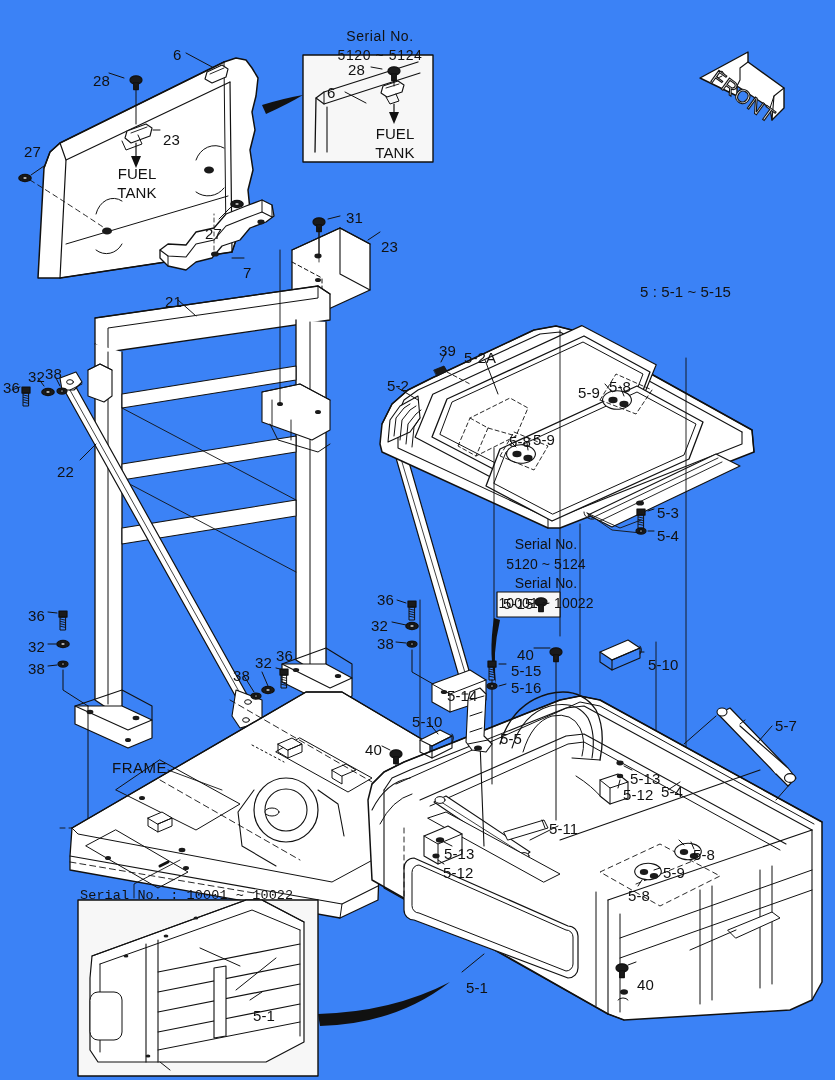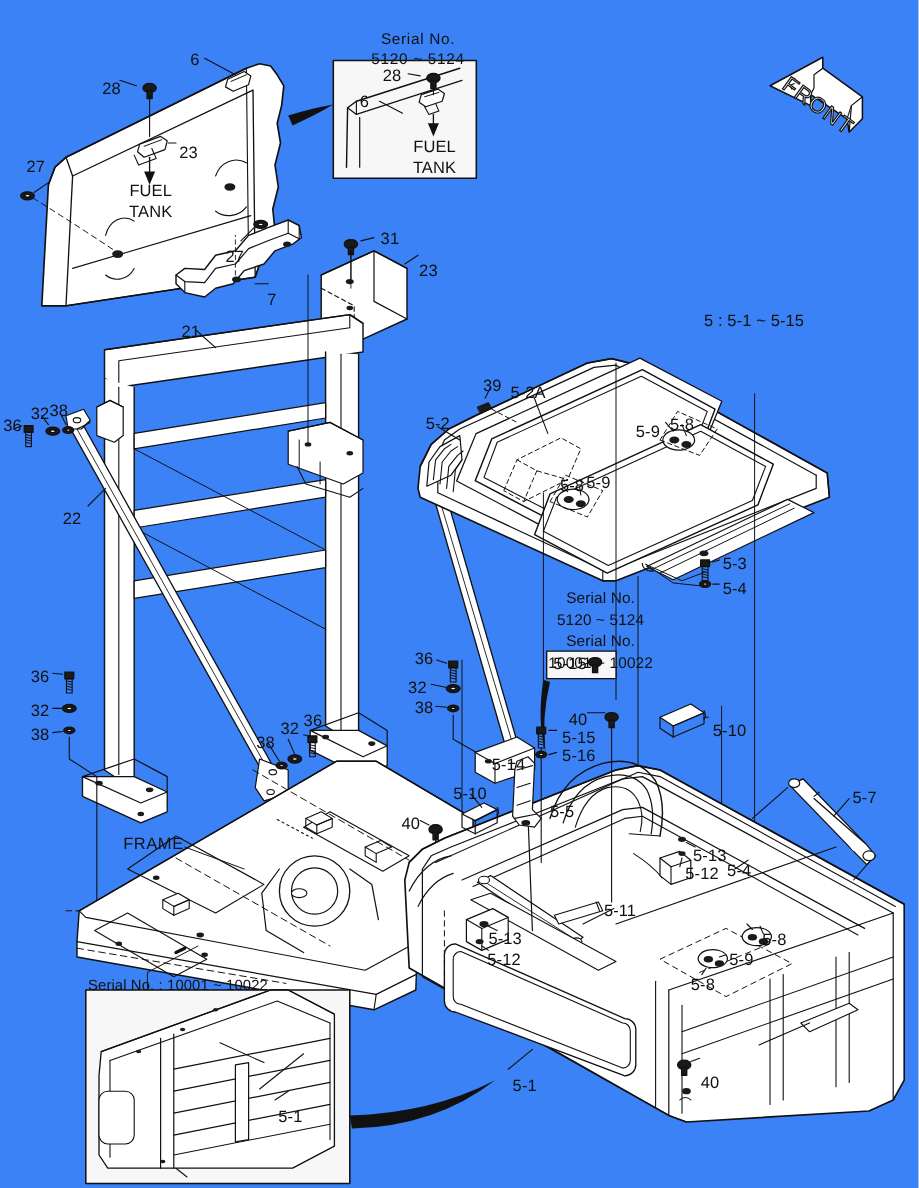--- a/index.html
+++ b/index.html
@@ -632,21 +632,21 @@
 </div>
 
 <div class="lbl n ctr" style="left:104px;top:165px;width:66px;line-height:1.25;">
   <span style="font-size:15px">FUEL</span><br>
   <span style="font-size:15px">TANK</span>
 </div>
 
 <div class="lbl n" style="left:640px;top:284px;">5 : 5-1 ~ 5-15</div>
 <div class="lbl n" style="left:112px;top:760px;letter-spacing:.5px;">FRAME</div>
 
-<div class="lbl n13" style="left:80px;top:888px;">Serial No. : 10001 ~ 10022</div>
+<div class="lbl n13" style="left:80px;top:888px;font-family:Liberation Mono, monospace;">Serial No. : 10001 ~ 10022</div>
 
 <div class="lbl n ctr" style="left:486px;top:534px;width:120px;line-height:1.3;">
   <span style="font-size:14px">Serial No.</span><br>
   <span style="font-size:14px">5120 ~ 5124</span><br>
   <span style="font-size:14px">Serial No.</span><br>
   <span style="font-size:14px">10001 ~ 10022</span>
 </div>
 <div class="lbl n" style="left:503px;top:596px;">5-15</div>
 
 <div class="lbl" style="left:706px;top:60px;width:90px;height:60px;">

